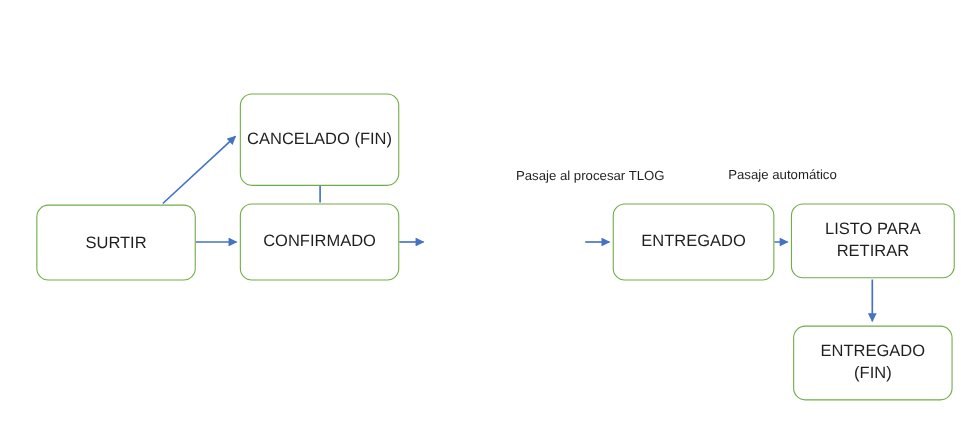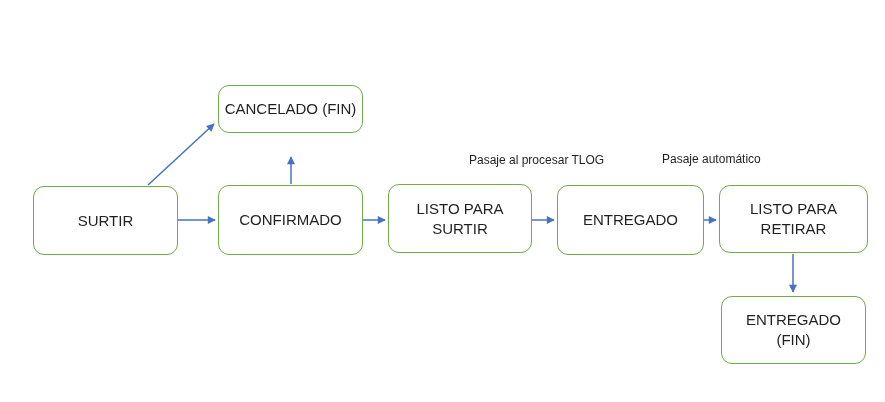--- a/index.html
+++ b/index.html
@@ -43,21 +43,21 @@
     text-align: center;
     background: var(--color-background, #fff);
     border: 1.5px solid var(--color-node-border, #70AD47);
     border-radius: 11px;
     color: var(--color-text, #1F1F1F);
     font-size: 15px;
     line-height: 1.32;
     padding: 0 10px;
   }
   .node-creado            { left: 33px;  top: 186px; width: 145px; height: 69px; }
-  .node-cancelado         { left: 218px; top: 85px;  width: 145px; height: 48px; padding: 0 2px; }
+  .node-cancelado         { left: 218px; top: 85px;  width: 145px; height: 84px; padding: 0 2px; }
   .node-confirmado        { left: 218px; top: 185px; width: 145px; height: 70px; }
   .node-listo-surtir      { left: 388px; top: 184px; width: 144px; height: 69px; }
   .node-facturado         { left: 557px; top: 185px; width: 147px; height: 70px; }
   .node-listo-retirar     { left: 719px; top: 185px; width: 149px; height: 68px; }
   .node-entregado         { left: 721px; top: 296px; width: 145px; height: 68px; padding: 0 18px; }
   .edge-label {
     position: absolute;
     color: var(--color-text, #1F1F1F);
     font-size: 12px;
     line-height: 19px;
@@ -86,21 +86,20 @@
     <line class="edge-line" x1="704" y1="220" x2="716" y2="220" marker-end="url(#arrowhead)"></line>
     <line class="edge-line" x1="793" y1="254" x2="793" y2="292" marker-end="url(#arrowhead)"></line>
   </svg>
 
   <div class="node node-creado">SURTIR</div>
 
   <div class="node node-cancelado">CANCELADO (FIN)</div>
 
   <div class="node node-confirmado">CONFIRMADO</div>
 
-  <div class="node node-listo-surtir">LISTO PARA SURTIR</div>
 
   <div class="node node-facturado">ENTREGADO</div>
 
   <div class="node node-listo-retirar">LISTO PARA RETIRAR</div>
 
   <div class="node node-entregado">ENTREGADO (FIN)</div>
 
   <div class="edge-label edge-label-tlog">Pasaje al procesar TLOG</div>
 
   <div class="edge-label edge-label-auto">Pasaje automático</div>

